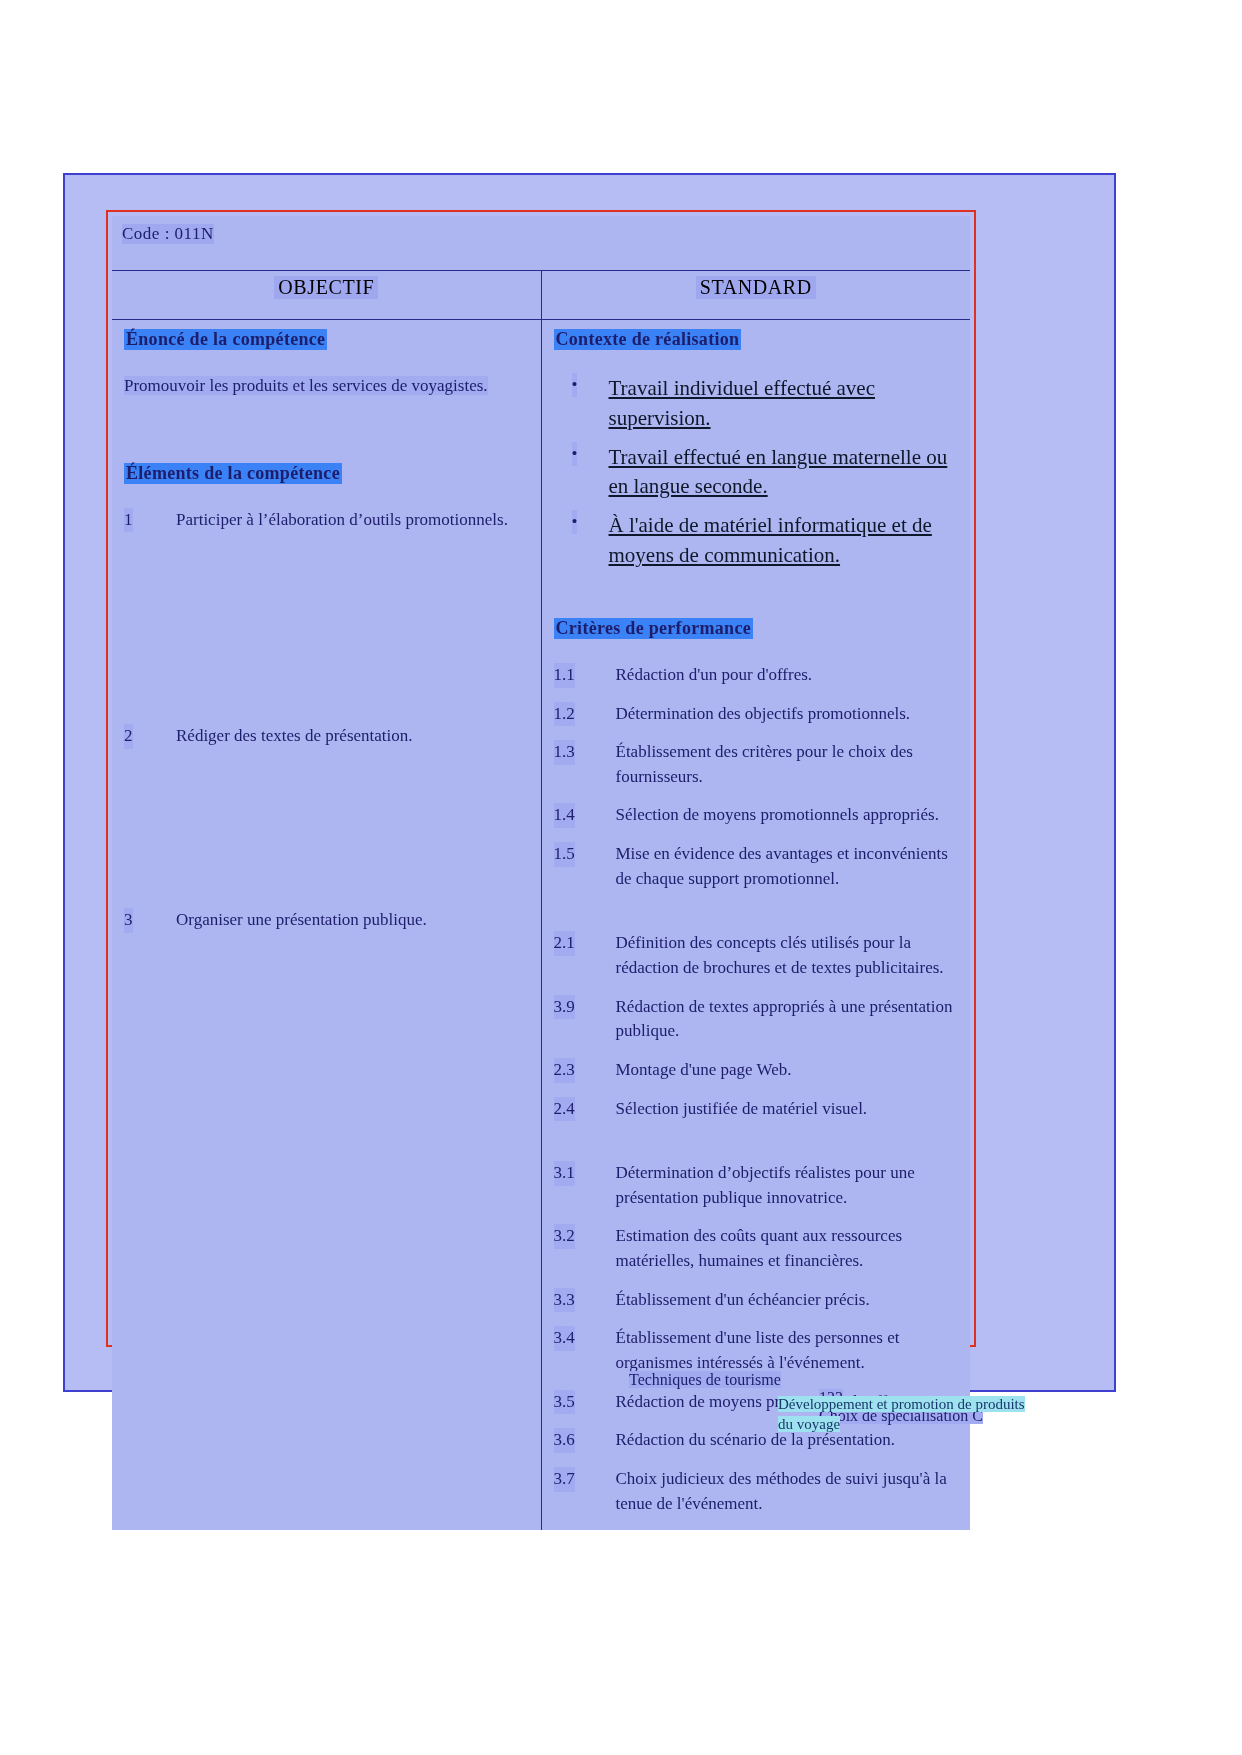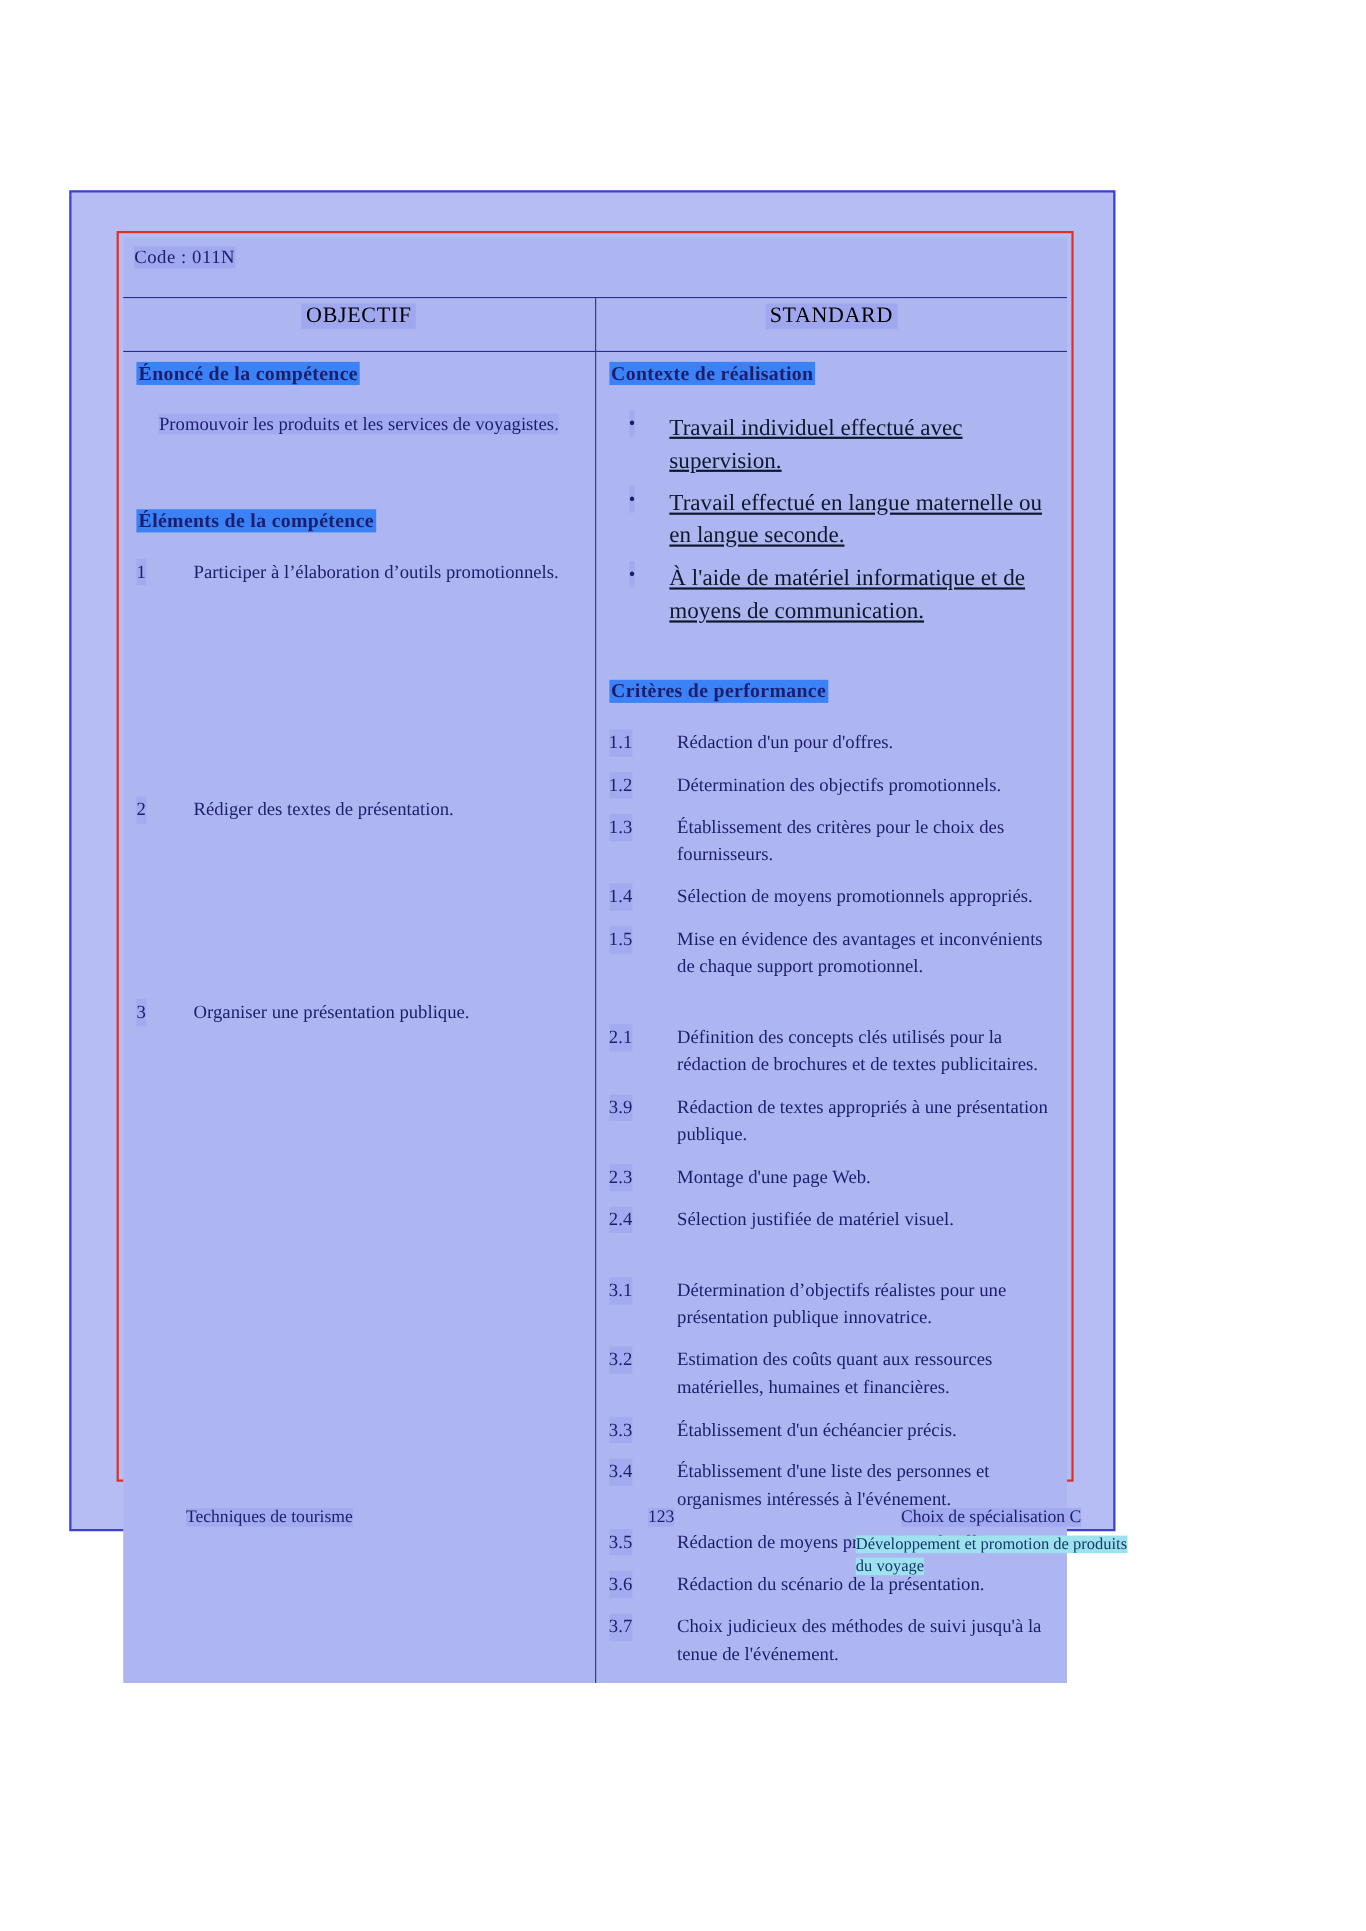--- a/index.html
+++ b/index.html
@@ -10,21 +10,21 @@
   body {
     width: 1242px;
     height: 1755px;
     font-family: "Liberation Serif", serif;
     position: relative;
   }
   .page {
     position: absolute;
     left: 63px;
     top: 173px;
-    width: 951px;
+    width: 1053px;
     height: 1219px;
     border: 2px solid #3f3fd0;
     background: #b6bdf4;
     box-sizing: border-box;
   }
   .inner-frame {
     position: absolute;
     left: 41px;
     top: 35px;
     width: 870px;
@@ -96,21 +96,20 @@
     display: inline-block;
     padding: 0 2px;
     margin-bottom: 24px;
     letter-spacing: 0.3px;
   }
   .para {
     font-size: 17px;
     color: #1d1d6b;
     line-height: 1.45;
     margin-bottom: 4px;
-    text-align: center;
   }
   .para span.t {
     background: #a3abf0;
     display: inline;
     box-decoration-break: clone;
     -webkit-box-decoration-break: clone;
   }
   .bullets {
     list-style: none;
     margin: 0;
@@ -160,20 +159,21 @@
     position: absolute;
     left: 104px;
     top: 1196px;
     width: 880px;
     font-size: 16px;
     color: #1d1d6b;
   }
   .footer .row {
     display: flex;
     align-items: flex-end;
+    flex-direction: column;
   }
   .footer .f-left { width: 420px; }
   .footer .f-mid { width: 230px; }
   .footer .f-right { width: 230px; }
   .footer span.t { background: #a3abf0; }
   .footer-note {
     position: absolute;
     left: 713px;
     top: 1219px;
     width: 260px;

